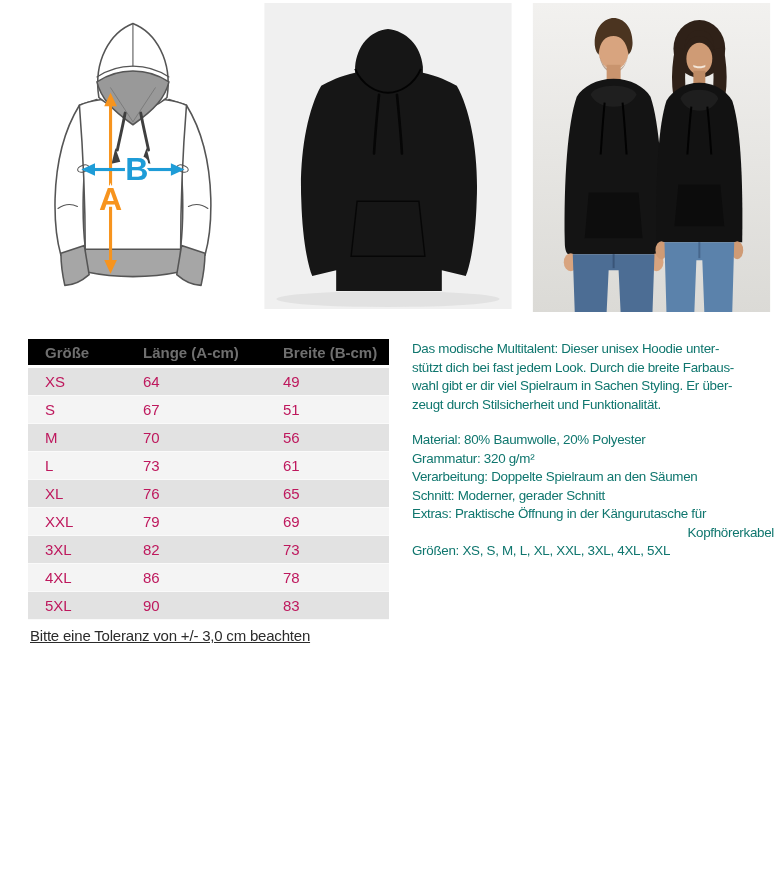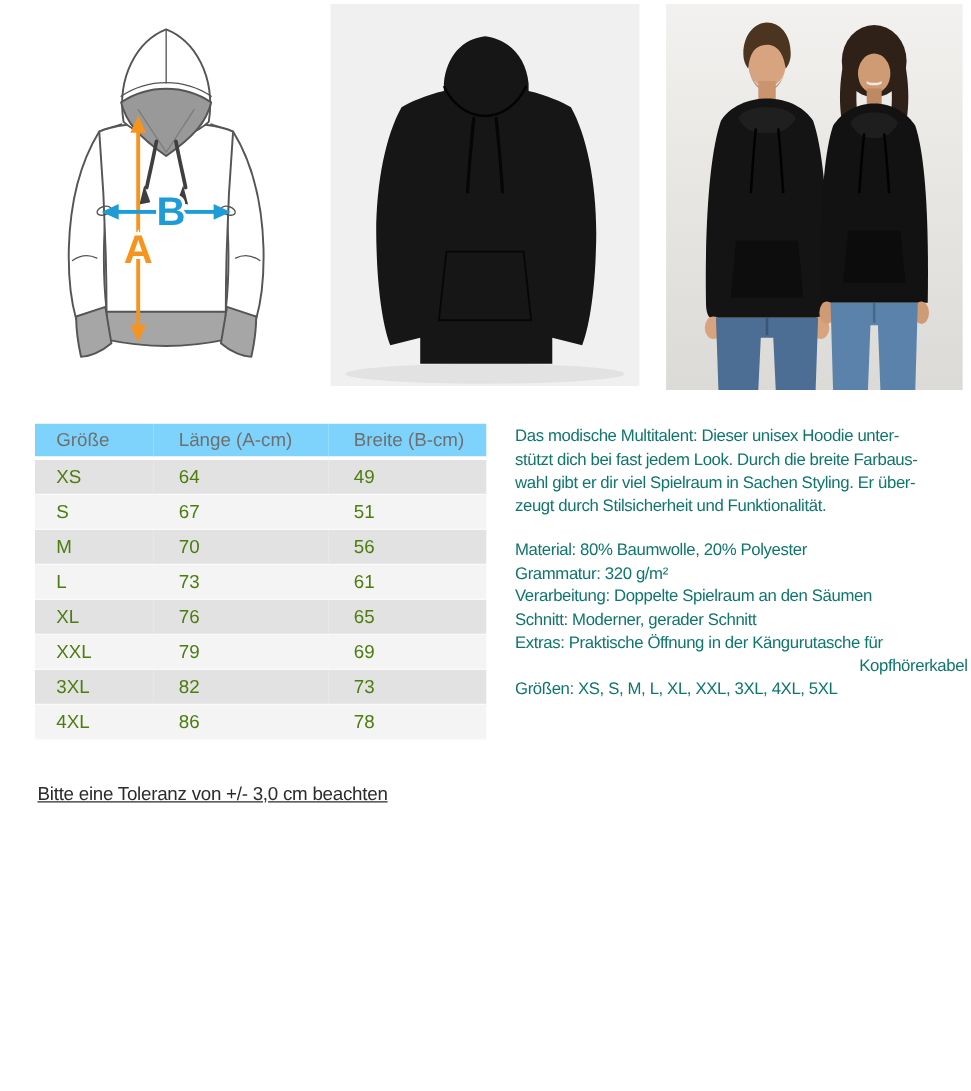--- a/index.html
+++ b/index.html
@@ -24,27 +24,27 @@
     position: absolute; left: 28px; top: 339px;
     width: 361px;
     border-collapse: collapse; table-layout: fixed;
     font-size: 15px;
   }
   .size-table col.c1 { width: 95px; }
   .size-table col.c2 { width: 140px; }
   .size-table col.c3 { width: 126px; }
   .size-table th {
     height: 26px; padding: 0 0 0 20px;
-    background: #7dd3fc; color: #6f6f6f;
-    font-weight: 400; text-align: left; vertical-align: middle;
+    background: #000000; color: #6f6f6f;
+    font-weight: 700; text-align: left; vertical-align: middle;
     border-bottom: 3px solid #ffffff;
   }
   .size-table td {
     height: 27px; padding: 0 0 0 20px;
-    color: #4d7c0f; vertical-align: middle;
+    color: #be185d; vertical-align: middle;
     border-bottom: 1px solid #fafafa;
   }
   .size-table th:first-child, .size-table td:first-child { padding-left: 17px; }
   .size-table tbody tr:nth-child(odd)  td { background: #e2e2e2; }
   .size-table tbody tr:nth-child(even) td { background: #f4f4f4; }
 
   
   .description {
     position: absolute; left: 412px; top: 340px; width: 362px;
     color: #0f766e;
@@ -224,20 +224,25 @@
       </tr>
       <tr>
         <td>3XL</td>
         <td>82</td>
         <td>73</td>
       </tr>
       <tr>
         <td>4XL</td>
         <td>86</td>
         <td>78</td>
+      </tr>
+      <tr>
+        <td>5XL</td>
+        <td>90</td>
+        <td>83</td>
       </tr>
     </tbody>
 </table>
 
 <div class="description">
   <div>
       <div>Das modische Multitalent: Dieser unisex Hoodie unter-</div>
       <div>stützt dich bei fast jedem Look. Durch die breite Farbaus-</div>
       <div>wahl gibt er dir viel Spielraum in Sachen Styling. Er über-</div>
       <div>zeugt durch Stilsicherheit und Funktionalität.</div>

